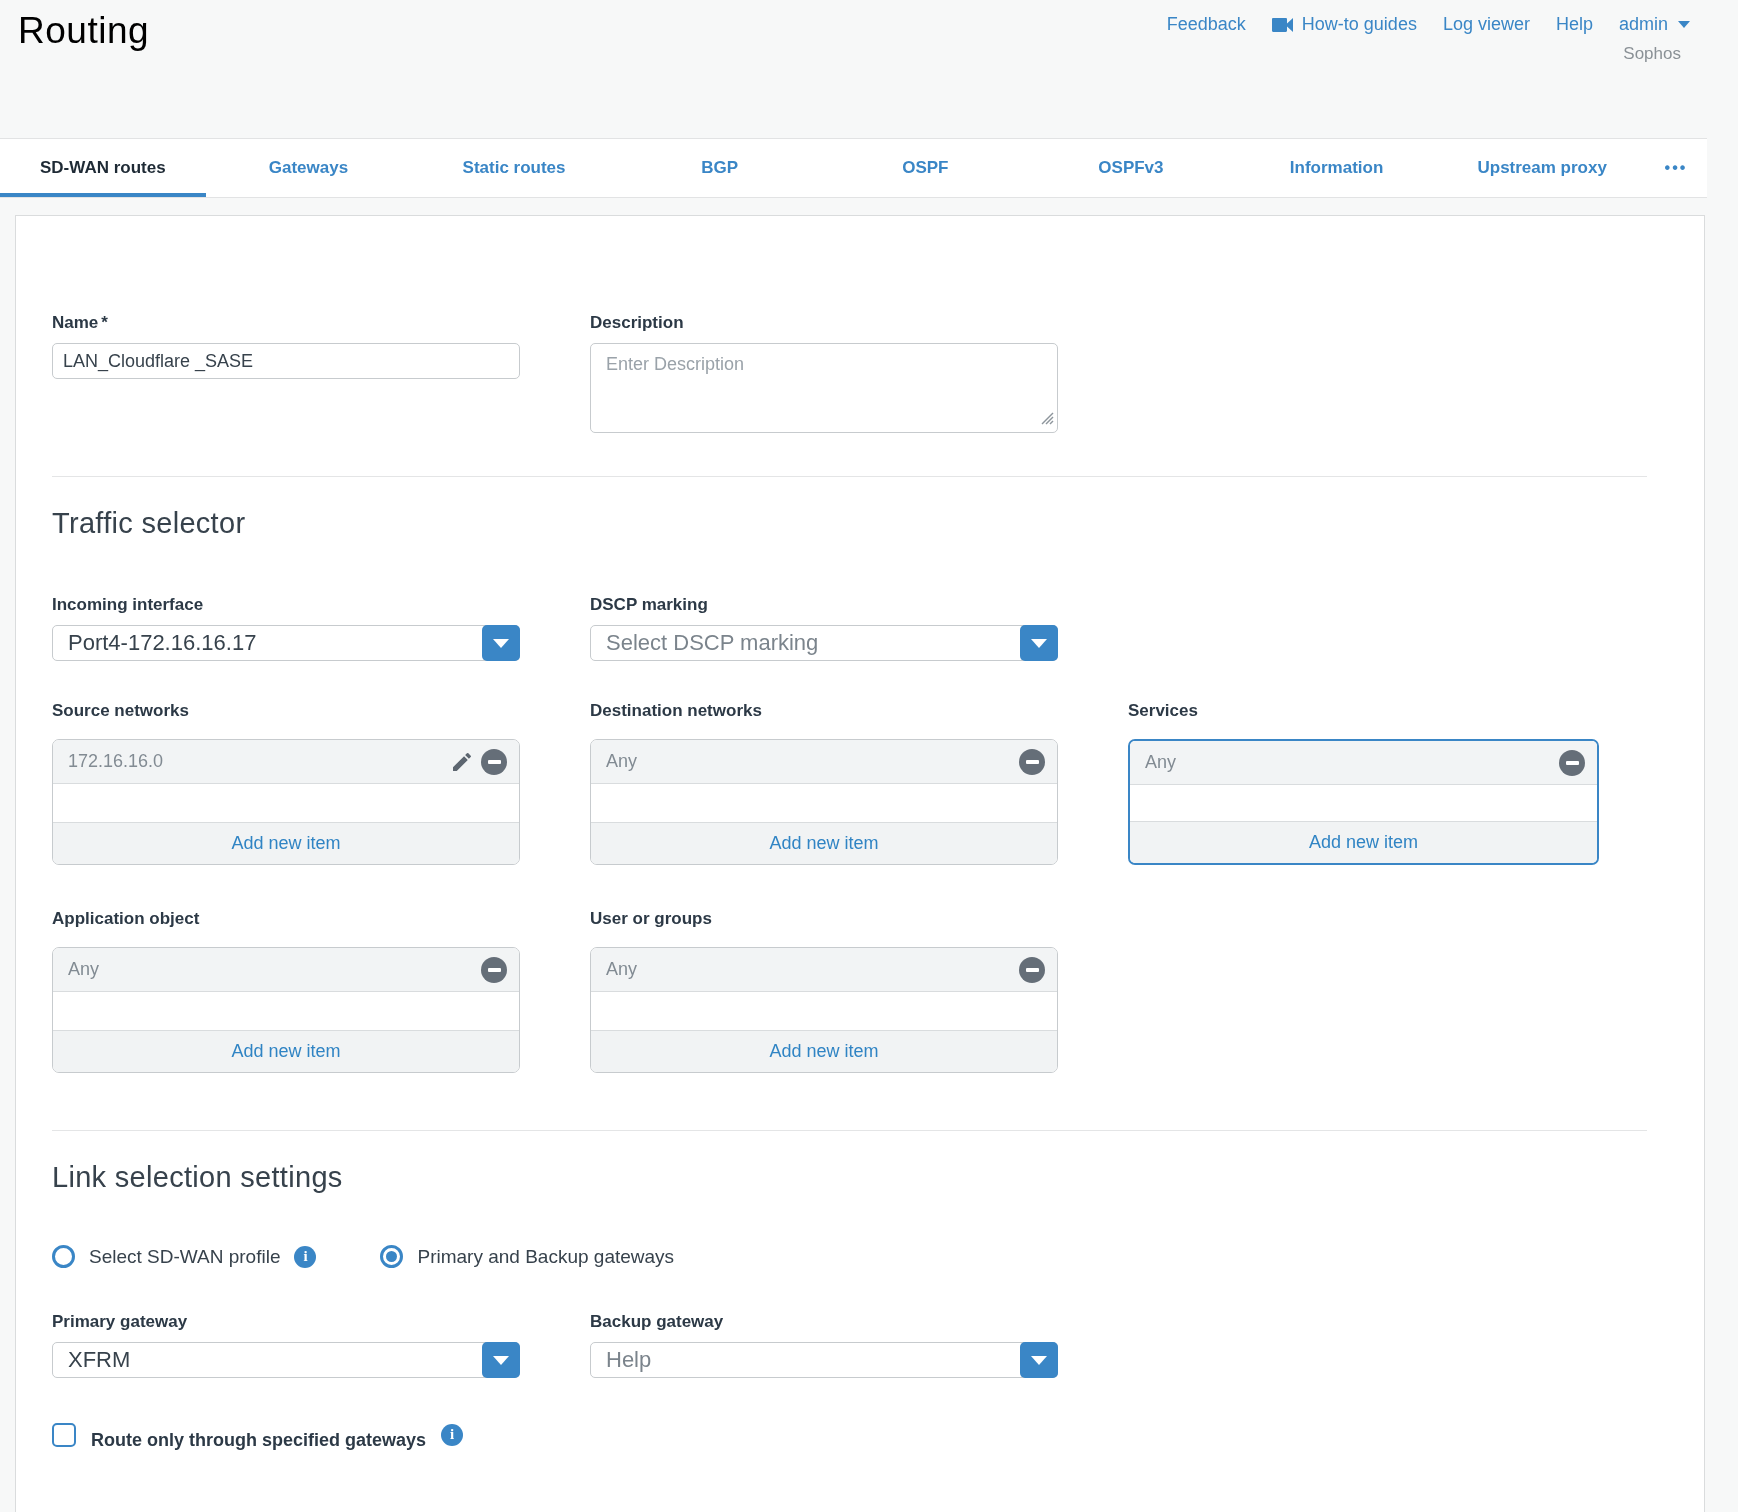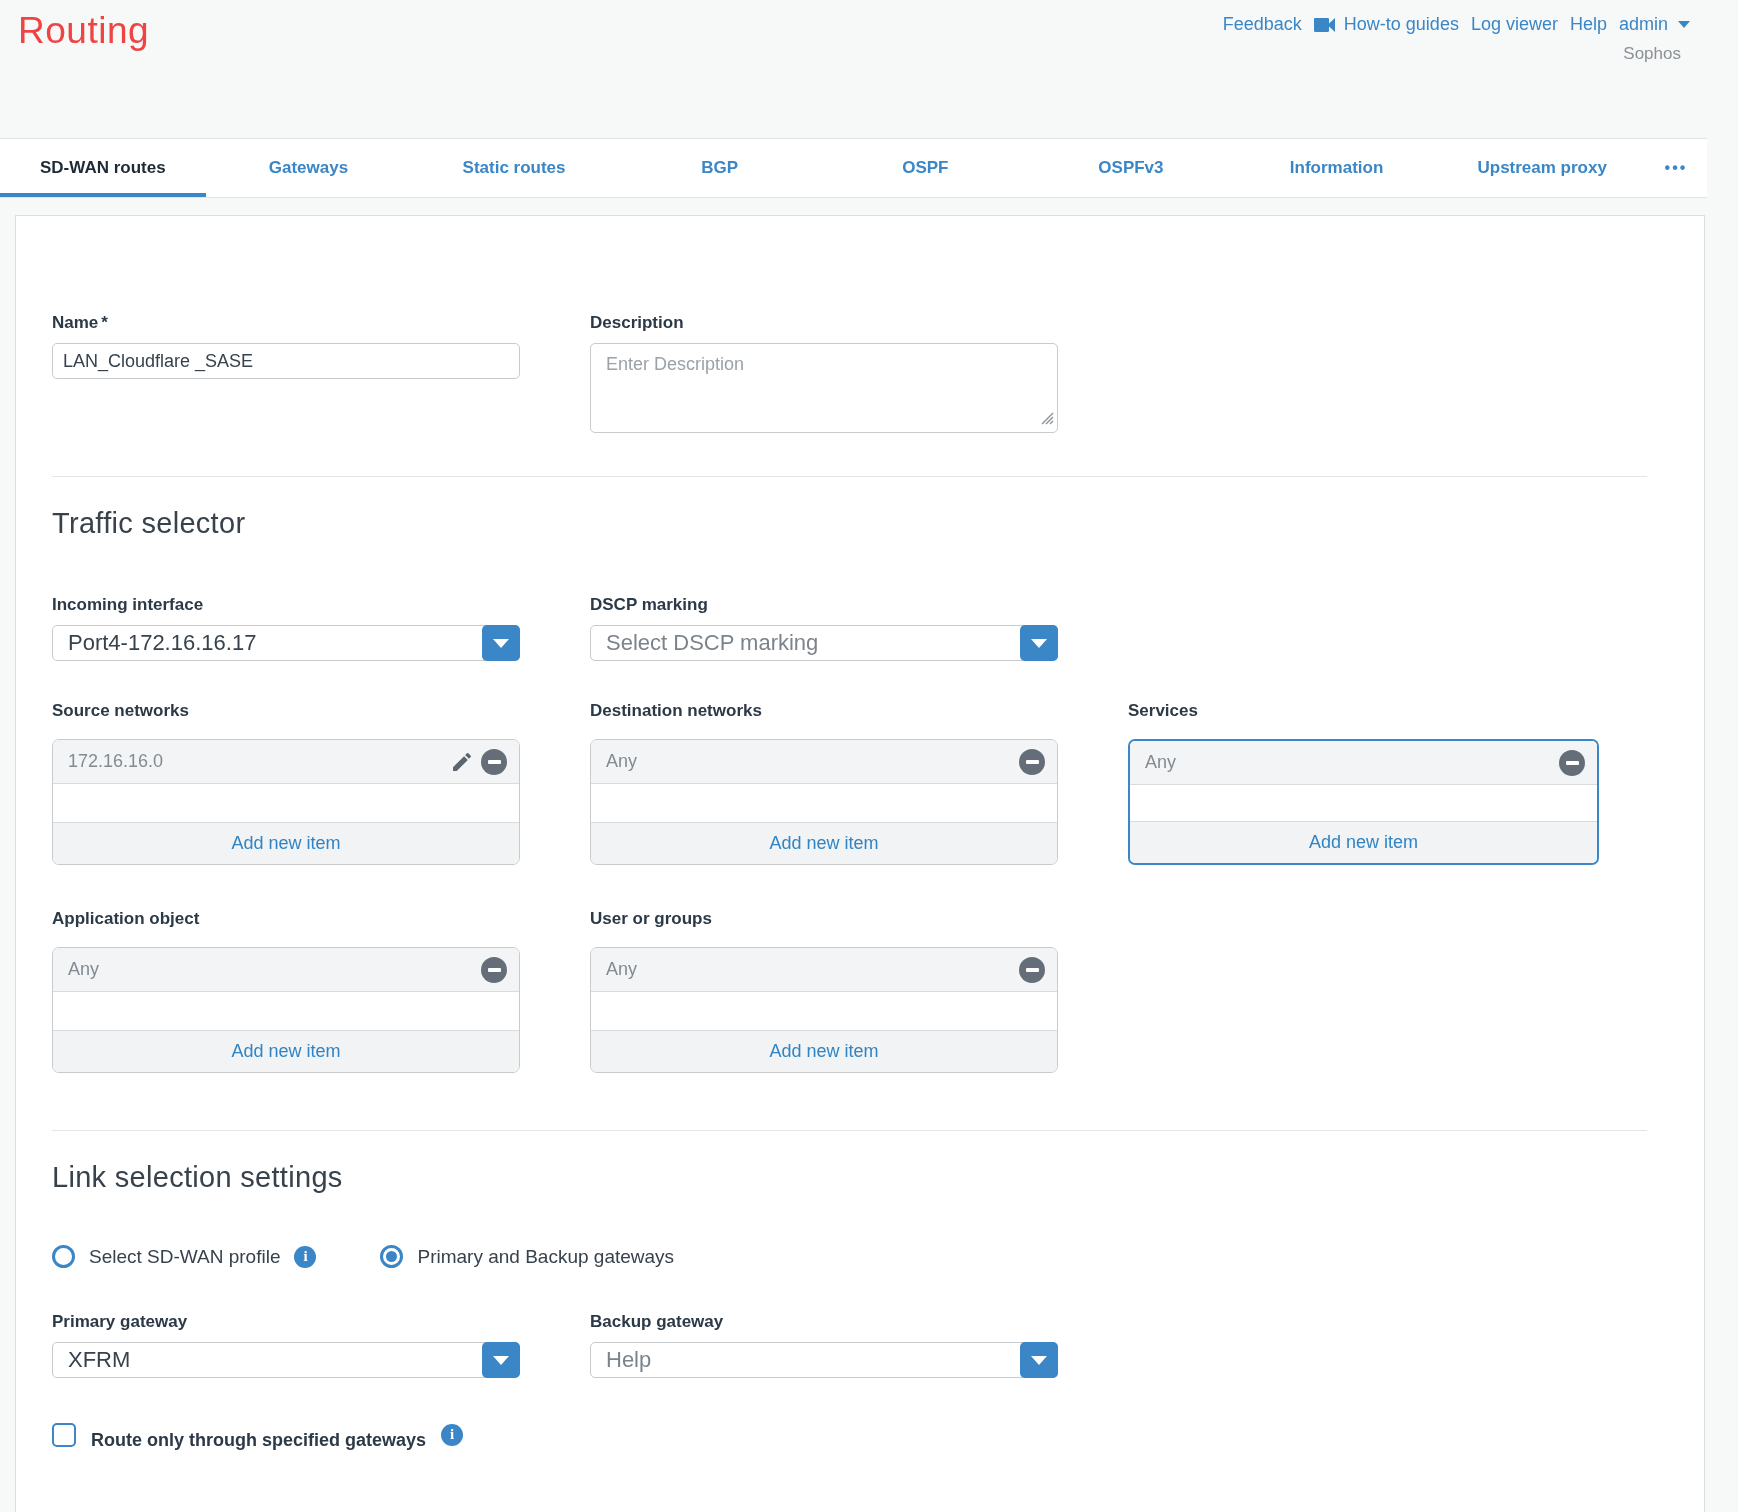--- a/index.html
+++ b/index.html
@@ -8,25 +8,25 @@
     font-family: "Liberation Sans", "DejaVu Sans", sans-serif;
     background: #f7f8f8;
     color: #37424c;
   }
   a { text-decoration: none; }
 
   
   .header { position: relative; height: 138px; }
   .page-title {
     position: absolute; left: 18px; top: 10px;
-    font-size: 37px; font-weight: 400; color: #ef4444; letter-spacing: 0.5px;
+    font-size: 37px; font-weight: 400; color: #000000; letter-spacing: 0.5px;
   }
   .top-nav {
     position: absolute; right: 48px; top: 14px;
-    display: flex; align-items: center; gap: 12px;
+    display: flex; align-items: center; gap: 26px;
     font-size: 18px; color: #3a86c6; font-weight: 400;
   }
   .top-nav .nav-link { color: #3a86c6; display: flex; align-items: center; gap: 8px; cursor: pointer; }
   .video-icon svg { display: block; }
   .caret-down {
     display: inline-block; width: 0; height: 0; margin-left: 2px;
     border-left: 6px solid transparent; border-right: 6px solid transparent;
     border-top: 7px solid #3a86c6;
   }
   .brand {

